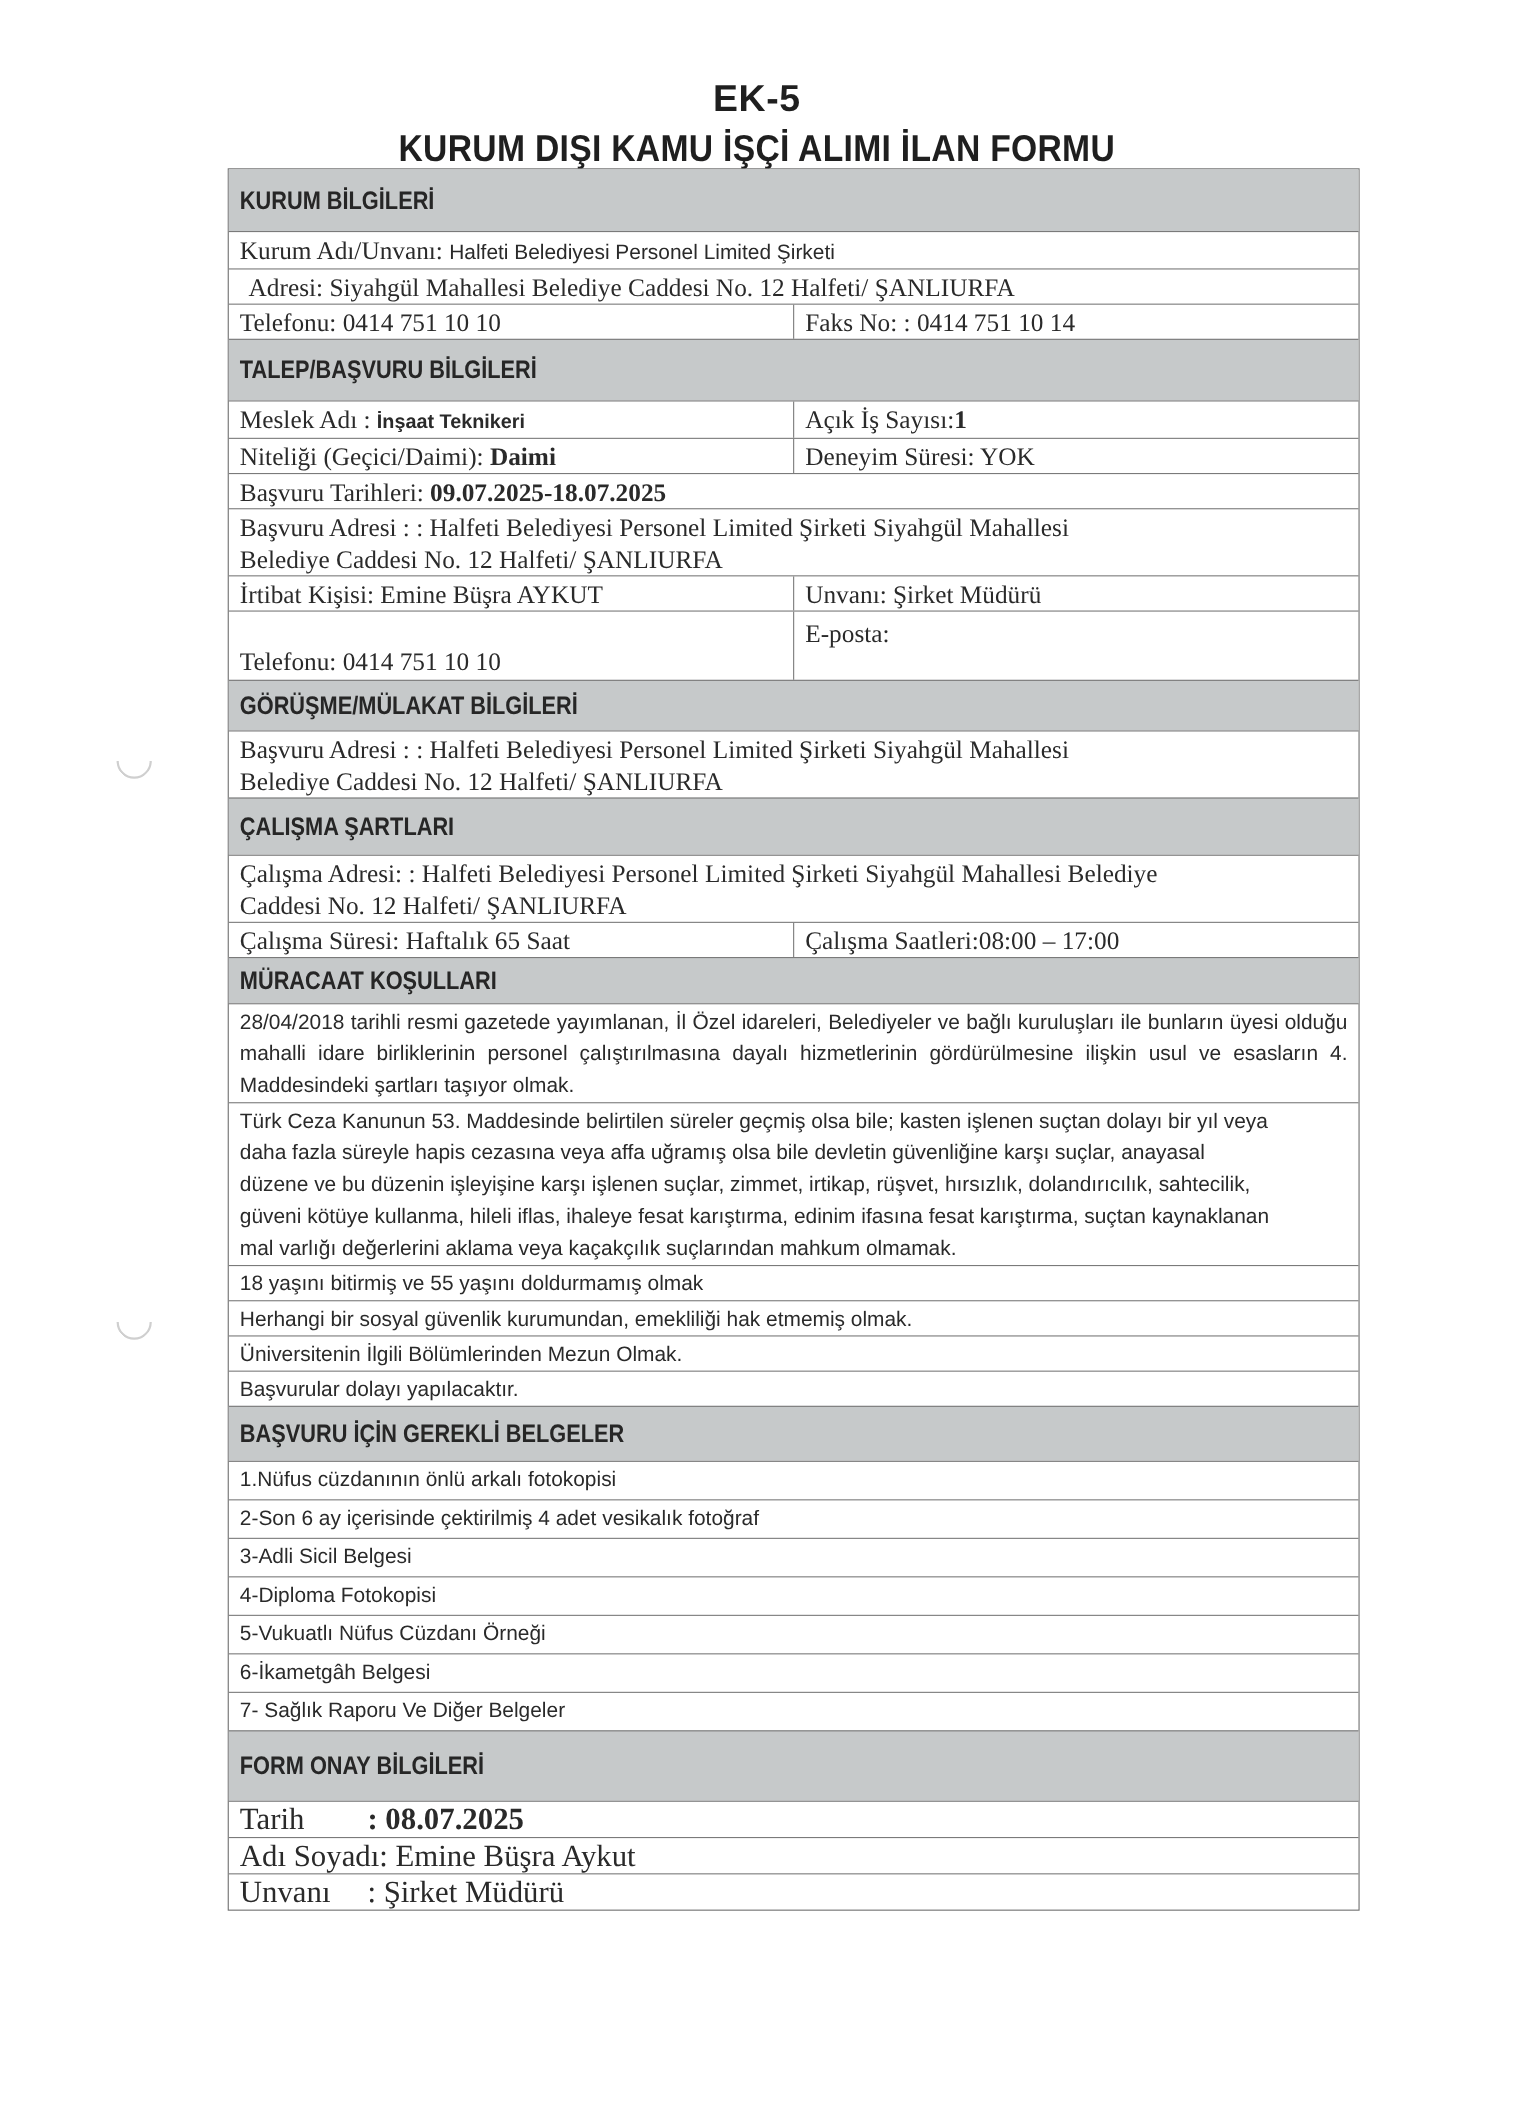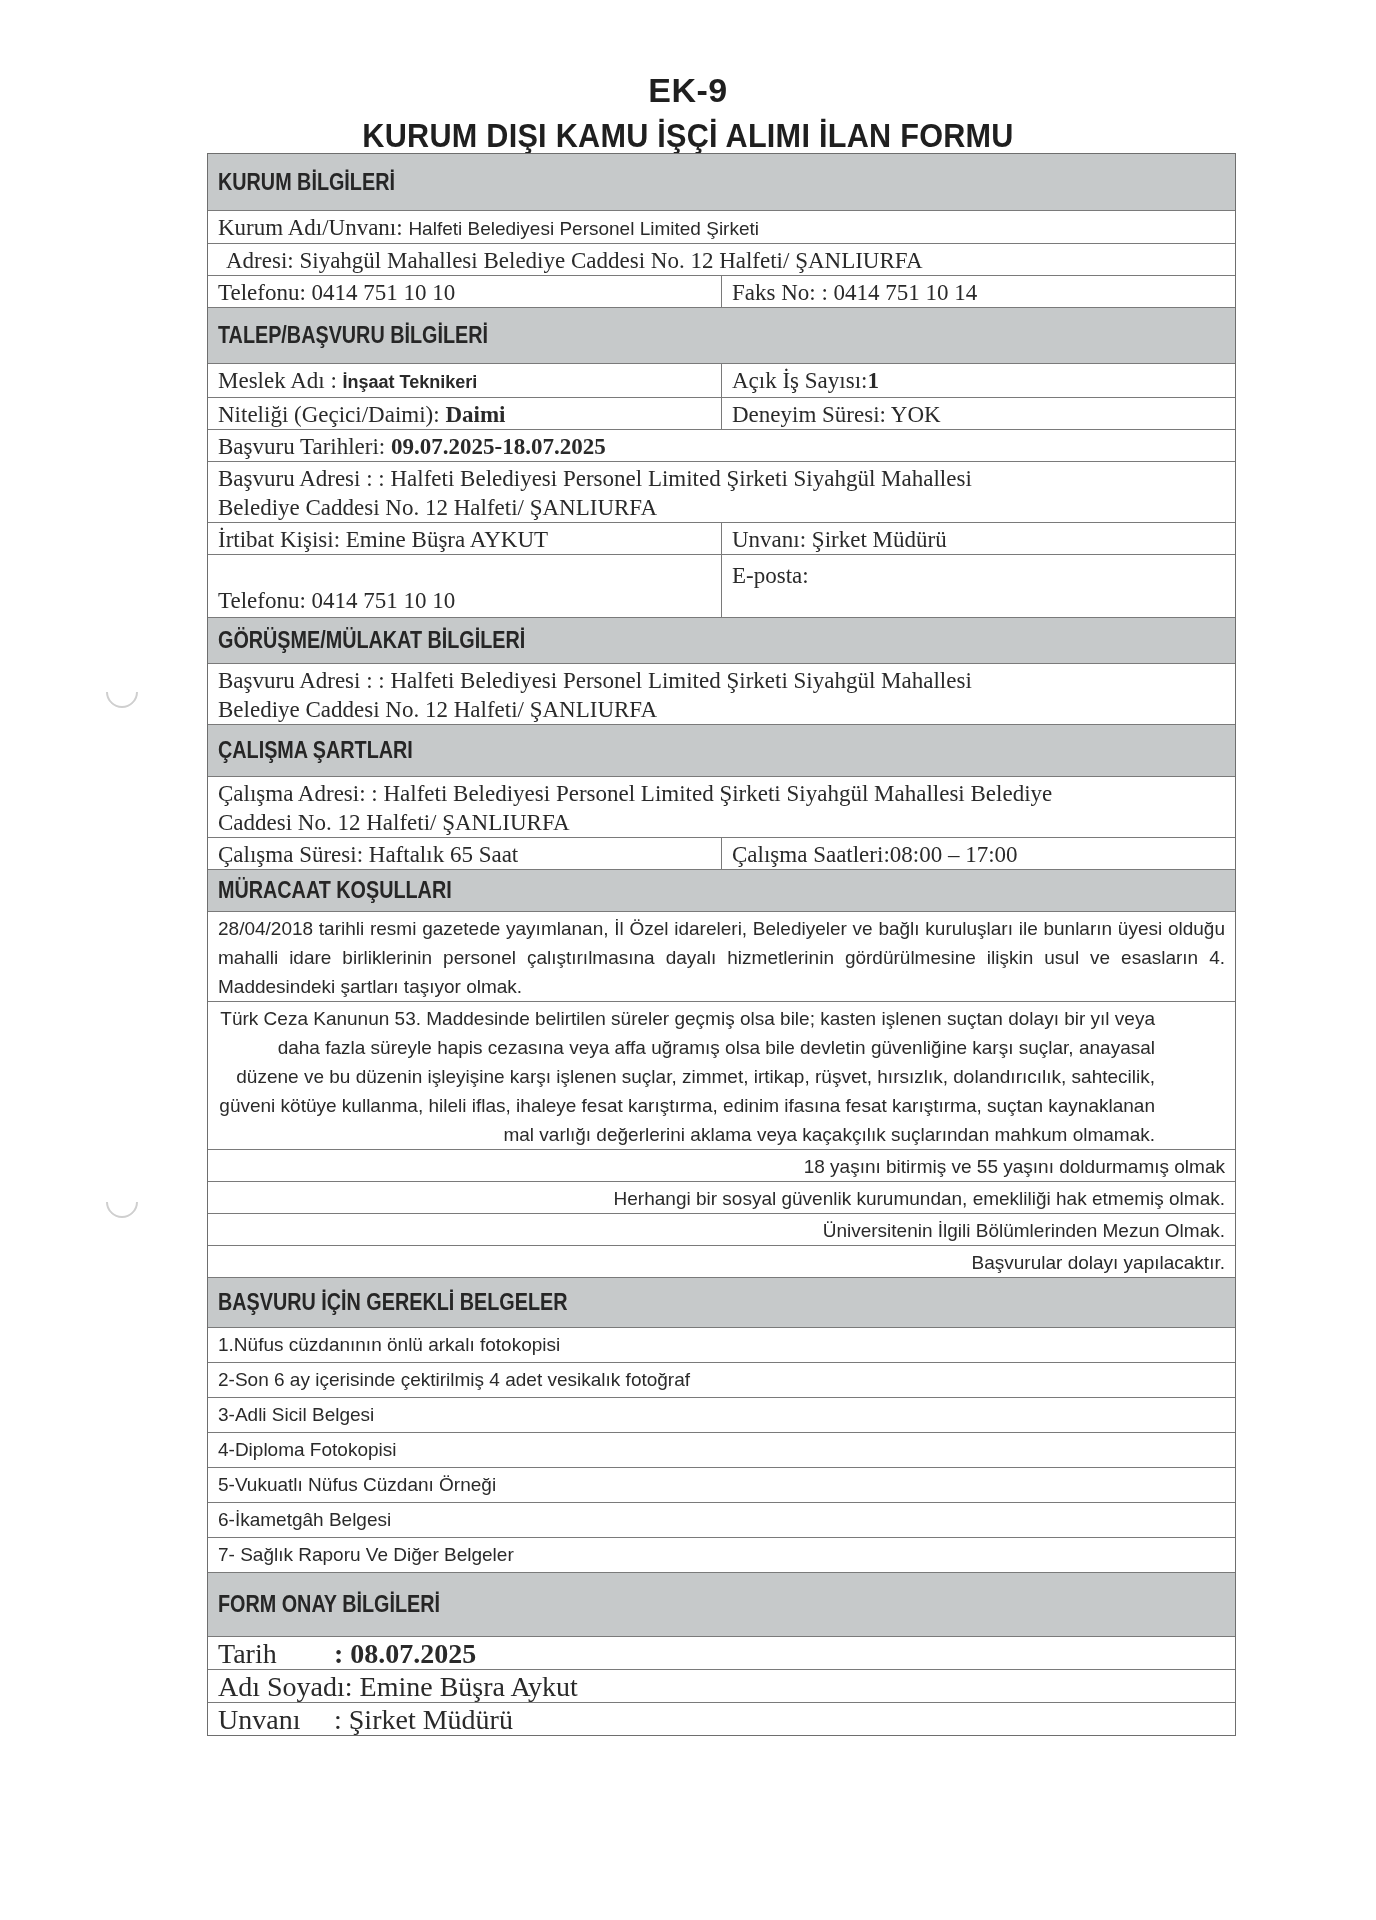--- a/index.html
+++ b/index.html
@@ -21,36 +21,36 @@
   .row:first-child { border-top: none; }
   .hdr { background: #c6c9ca; height: 56px; align-items: center; padding-left: 10px;
          font-family: "Liberation Sans", sans-serif; font-weight: bold; font-size: 23px; color: #262626;
          transform-origin: left; }
   .hdr span { display: inline-block; transform: scaleX(0.86); transform-origin: left; }
   .cell { padding: 2px 10px 0 10px; font-size: 23px; line-height: 29px; box-sizing: border-box; }
   .c-left { width: 514px; border-right: 1.5px solid #7a7a7a; }
   .c-right { flex: 1; }
   .c-full { flex: 1; }
   .b { font-weight: bold; }
-  .sans { font-family: "Liberation Sans", "DejaVu Sans", sans-serif; font-size: 19px; line-height: 29px; text-align: right; }
+  .sans { font-family: "Liberation Sans", "DejaVu Sans", sans-serif; font-size: 19px; line-height: 29px; }
   .justify { text-align: justify; }
   .tall { height: 62px; display: flex; align-items: flex-end; padding-bottom: 2px; }
   .tall-r { height: 62px; padding-top: 6px; }
   .list-cell { font-family: "Liberation Sans", "DejaVu Sans", sans-serif; font-size: 19px; line-height: 30px; padding: 2px 10px; }
   .approve-cell { font-size: 28px; line-height: 30px; padding: 2px 10px 0 10px; }
   .lbl-pad { display: inline-block; width: 116px; }
 </style>
 </head>
 <body>
 
 <div class="punch" id="punch-1"></div>
 <div class="punch" id="punch-2"></div>
 
 <div class="title-block">
-  <div class="doc-title-1">EK-9</div>
+  <div class="doc-title-1">EK-5</div>
   <div class="doc-title-2">KURUM DIŞI KAMU İŞÇİ ALIMI İLAN FORMU</div>
 </div>
 
 <div class="form">
 
   <div class="row hdr">
       <span>KURUM BİLGİLERİ</span>
     </div>
   <div class="row">
     <div class="cell c-full">

